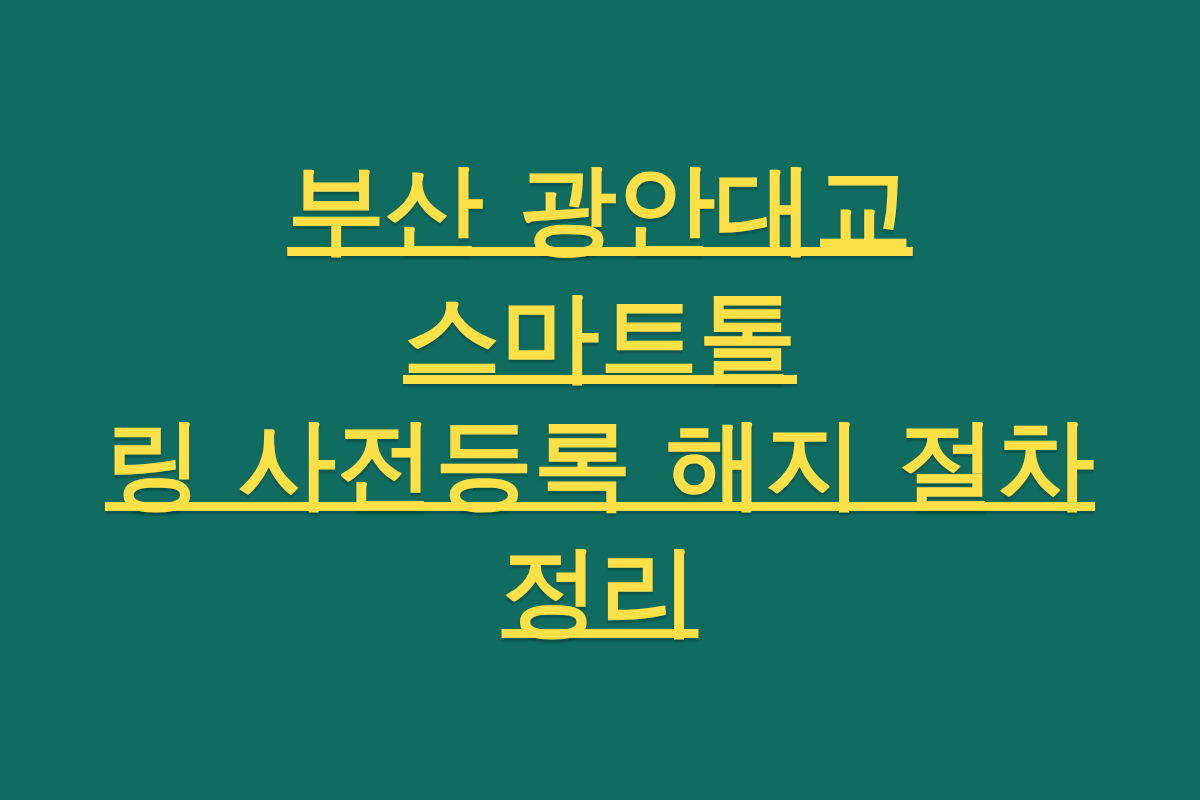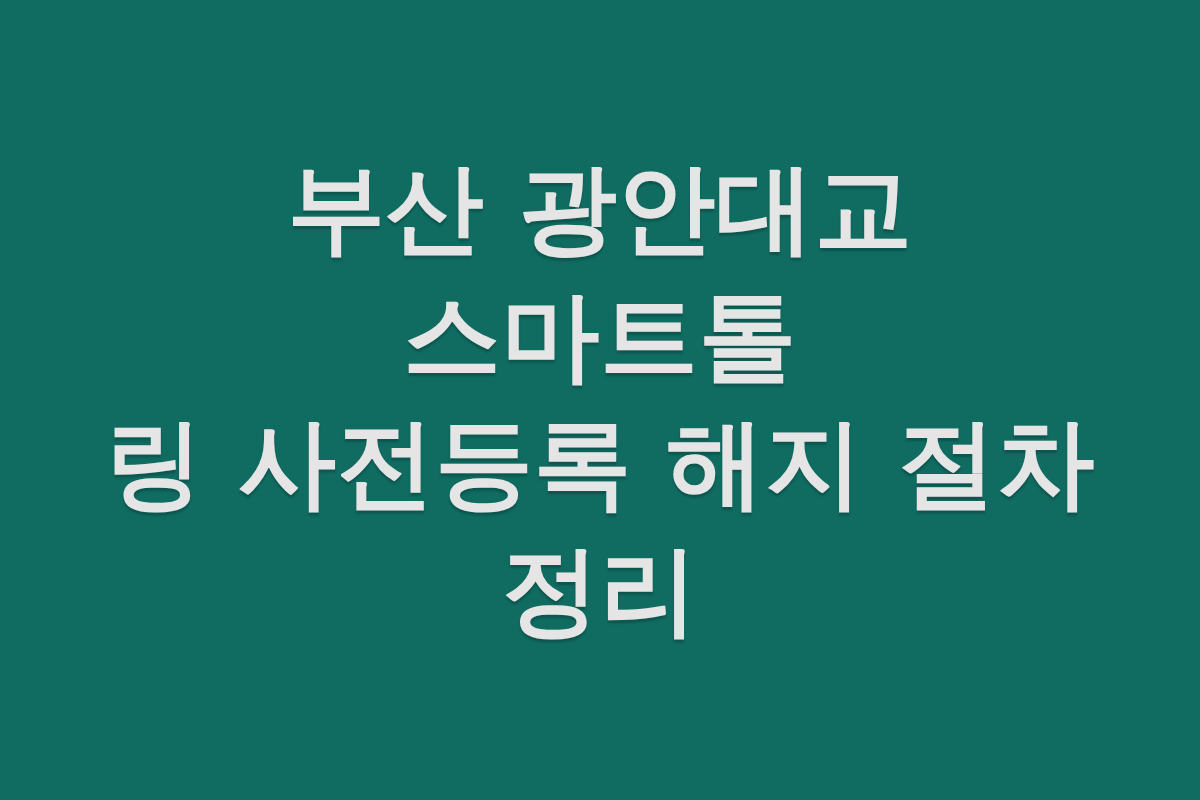--- a/index.html
+++ b/index.html
@@ -43,17 +43,17 @@
     text-shadow: 0 3px 2px rgba(0, 40, 36, 0.30);
     
     white-space: pre-line;
   }
 </style>
 </head>
 <body>
 
 <div id="banner" style="background: rgb(16, 107, 97);">
 
-  <h1 id="headline" style="color: #e5e5e5; text-shadow: rgba(0, 40, 36, 0.3) 0px 3px 2px;">부산 광안대교 스마트톨
+  <h1 id="headline" style="color: #fde047; text-shadow: rgba(0, 40, 36, 0.3) 0px 3px 2px; text-decoration: underline;">부산 광안대교 스마트톨
 링 사전등록 해지 절차
 정리</h1>
 
 </div>
 
 </body></html>

